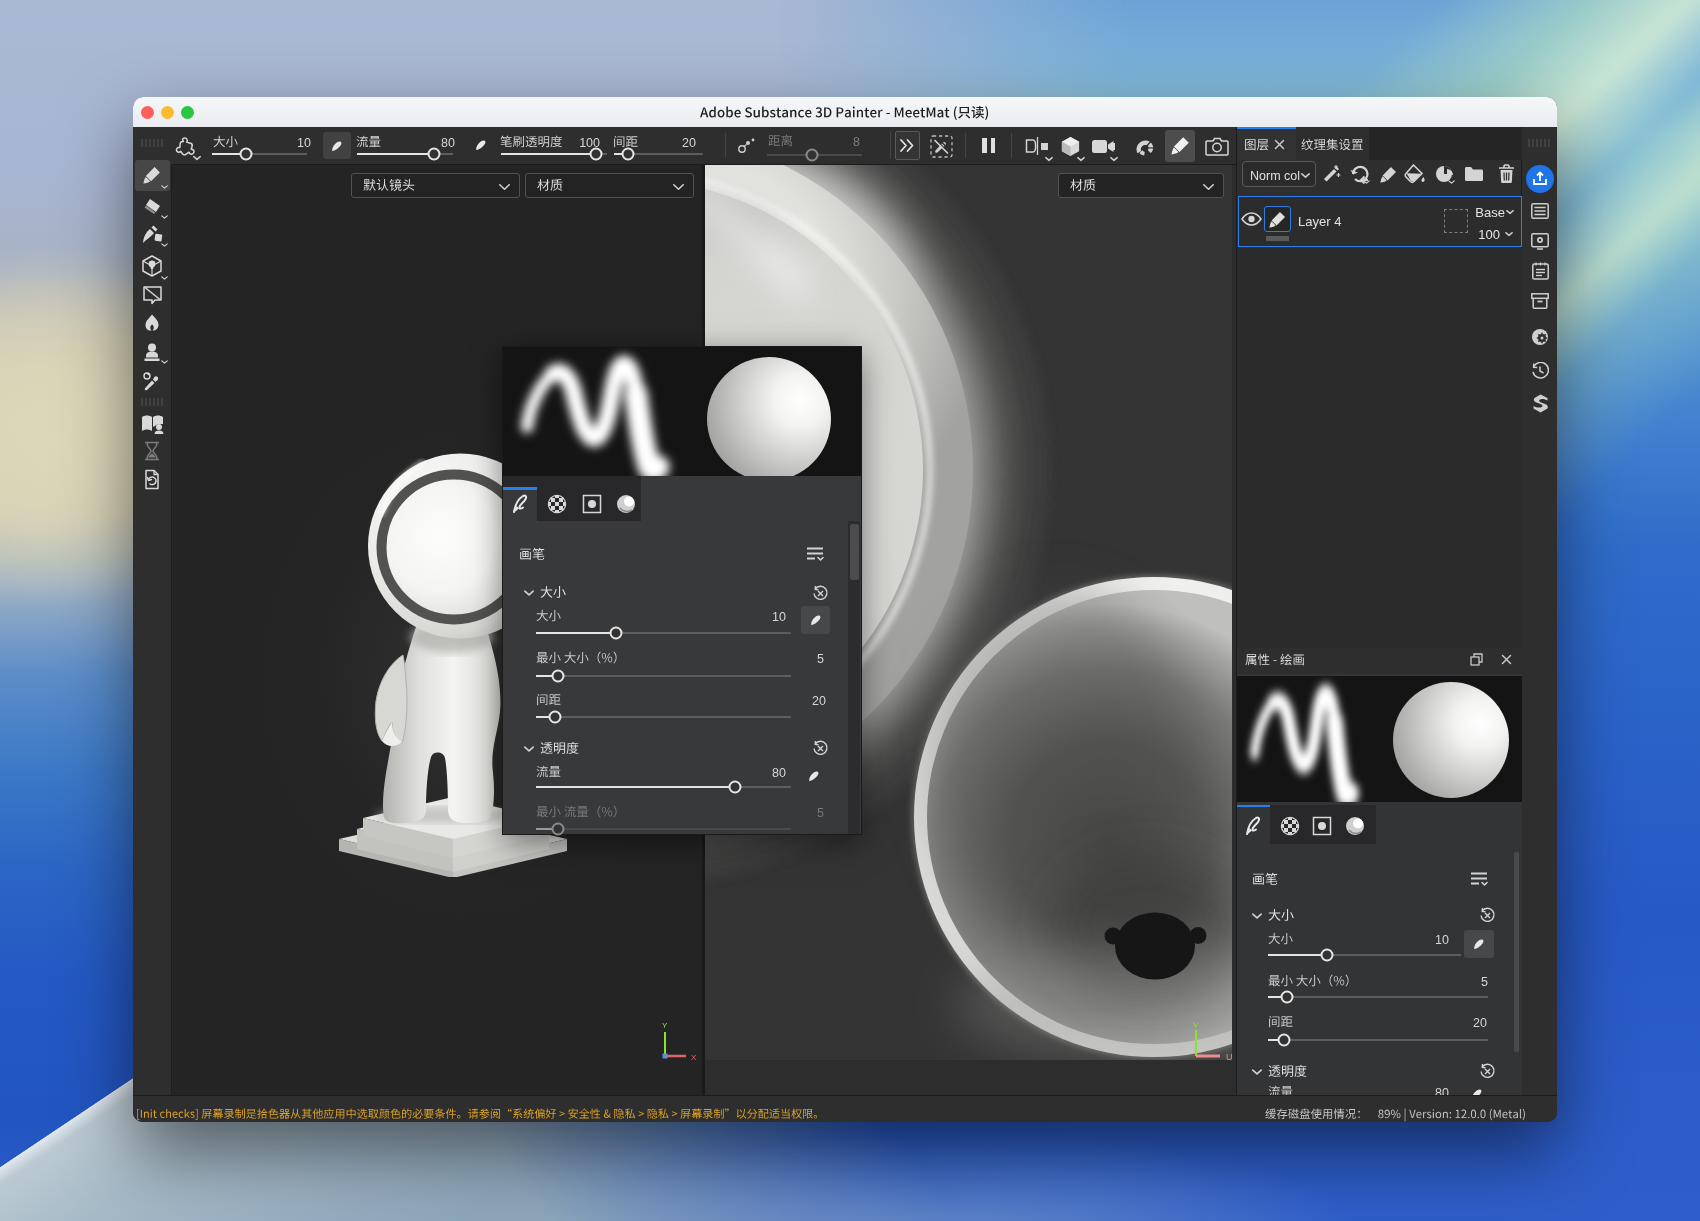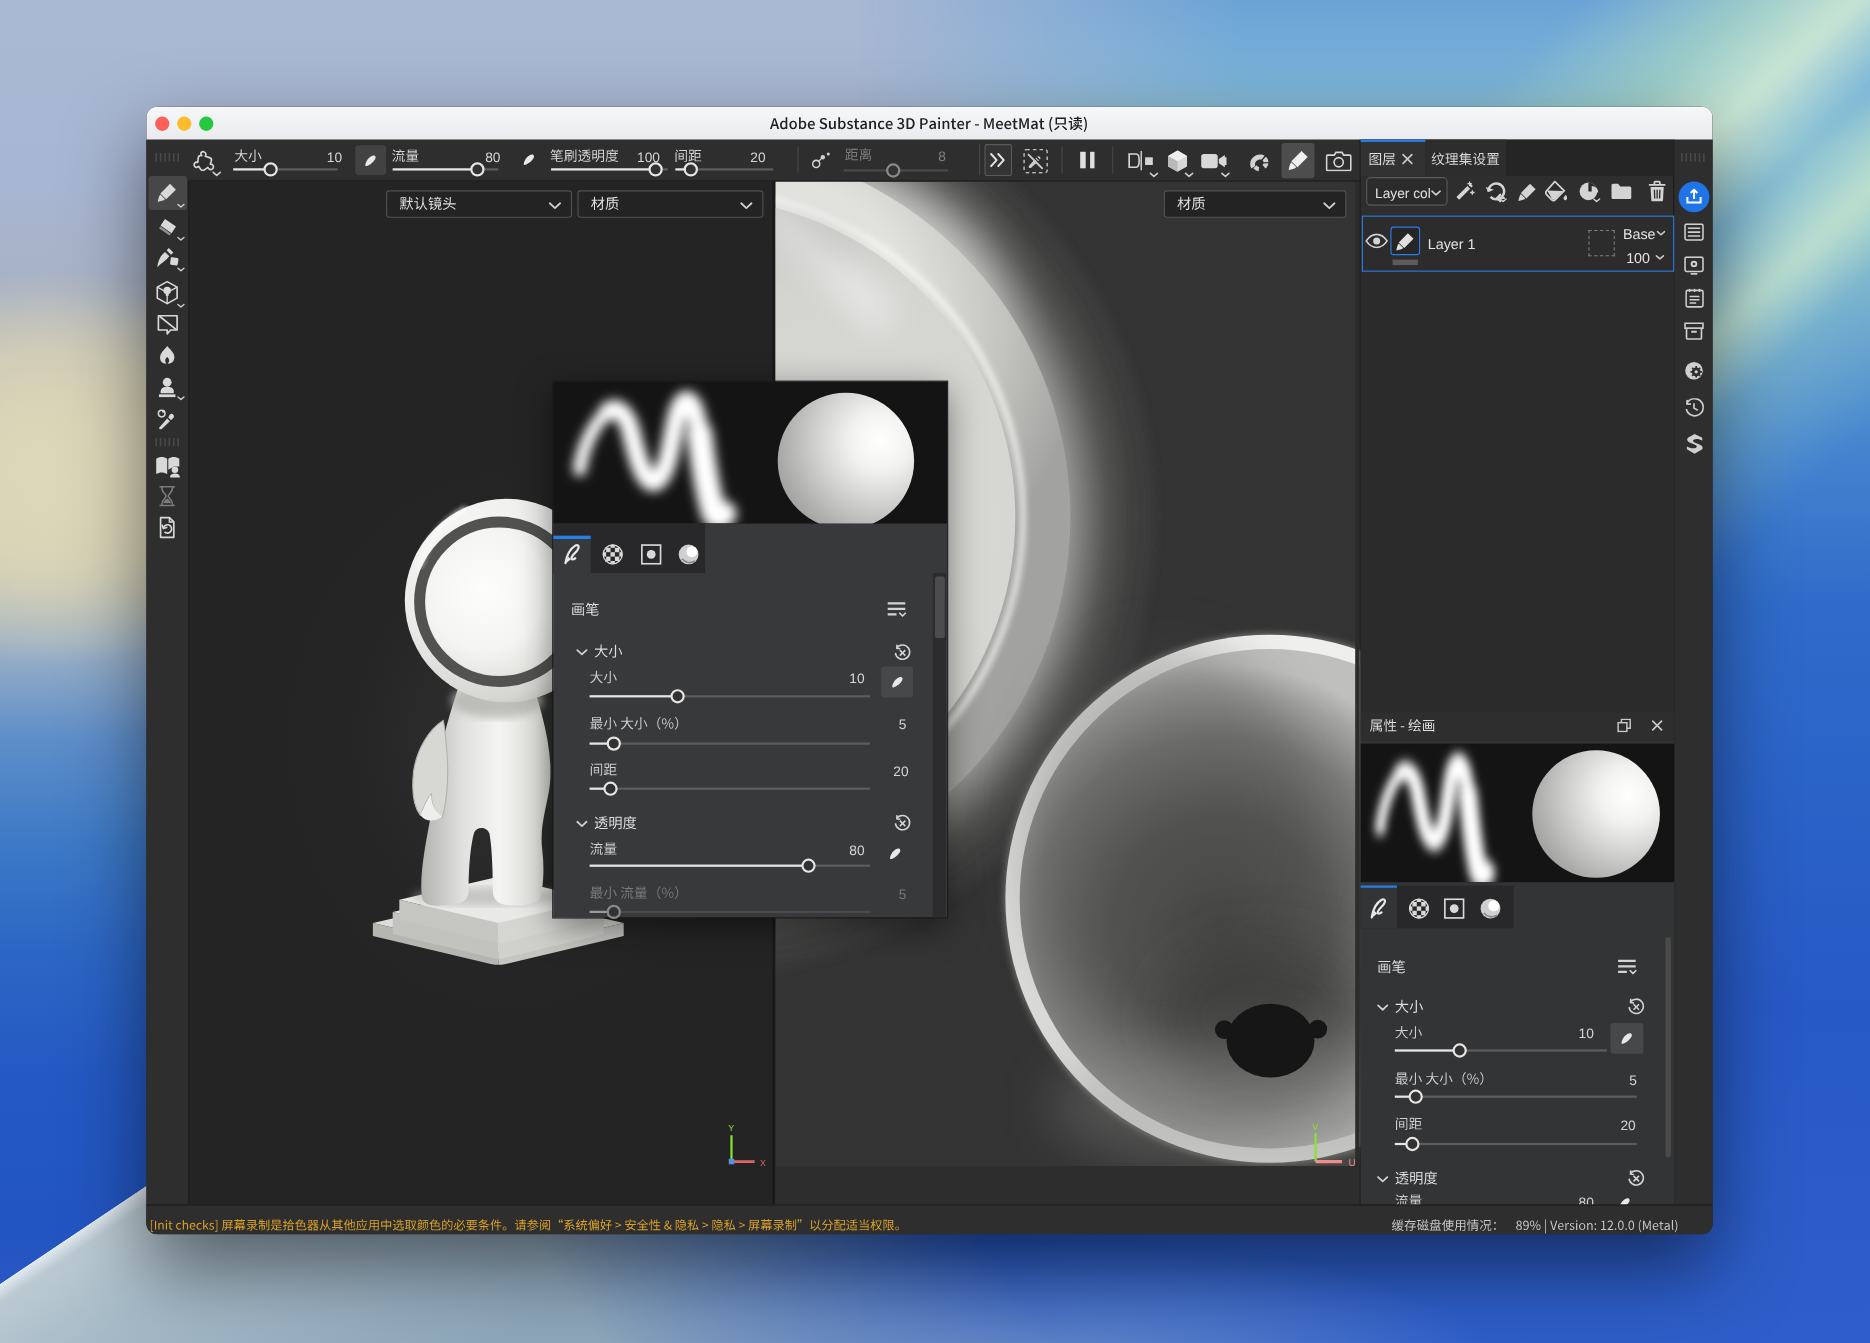--- a/index.html
+++ b/index.html
@@ -396,21 +396,21 @@
       <path transform="translate(0,13.2)" d="M4.7 -3.5C5.7 -3.3 7 -2.8 7.7 -2.5L8.1 -3.1C7.4 -3.5 6.1 -3.9 5.1 -4.1ZM3.4 -1.9C5.2 -1.7 7.3 -1.2 8.5 -0.8L8.9 -1.5C7.7 -1.9 5.6 -2.4 3.9 -2.5ZM1.1 -10V1H2V0.5H10.5V1H11.5V-10ZM2 -0.4V-9.1H10.5V-0.4ZM5.2 -8.8C4.5 -7.8 3.5 -6.9 2.4 -6.2C2.6 -6.1 2.9 -5.8 3.1 -5.7C3.4 -5.9 3.8 -6.2 4.2 -6.5C4.6 -6.1 5.1 -5.8 5.6 -5.4C4.5 -4.9 3.3 -4.5 2.2 -4.3C2.3 -4.2 2.5 -3.8 2.6 -3.6C3.9 -3.9 5.2 -4.3 6.4 -5C7.4 -4.4 8.6 -4 9.8 -3.7C9.9 -3.9 10.1 -4.2 10.3 -4.4C9.2 -4.6 8.1 -5 7.1 -5.4C8.1 -6 8.8 -6.7 9.4 -7.6L8.8 -7.9L8.7 -7.9H5.5C5.6 -8.1 5.8 -8.3 6 -8.6ZM4.7 -7 4.8 -7.1H8.1C7.6 -6.6 7 -6.2 6.3 -5.8C5.7 -6.2 5.1 -6.6 4.7 -7Z M16.3 -5.7V-4.9H23.4V-5.7ZM15.1 -9.1H22.6V-7.6H15.1ZM14.2 -9.9V-6.2C14.2 -4.2 14.1 -1.5 12.9 0.5C13.1 0.6 13.5 0.8 13.7 1C14.9 -1.1 15.1 -4.1 15.1 -6.2V-6.8H23.6V-9.9ZM16.1 0.8C16.5 0.7 17.1 0.6 22.5 0.2C22.7 0.6 22.9 0.9 23 1.1L23.9 0.7C23.5 -0.1 22.6 -1.4 21.9 -2.4L21.1 -2C21.4 -1.6 21.8 -1 22.1 -0.5L17.2 -0.2C17.9 -0.9 18.6 -1.8 19.2 -2.7H24.3V-3.6H15.5V-2.7H18C17.4 -1.8 16.7 -0.9 16.5 -0.7C16.2 -0.3 16 -0.1 15.8 -0.1C15.9 0.2 16 0.6 16.1 0.8Z" fill="#e0e0e0"></path>
     </svg>
     <svg class="abs" style="left:1141px;top:42px" width="11" height="11" viewBox="0 0 11 11">
       <path d="M1.5 1.5 L9.5 9.5 M9.5 1.5 L1.5 9.5" stroke="#c9c9c9" stroke-width="1.5" stroke-linecap="round"></path>
     </svg>
     <div class="abs" style="left:1163px;top:30px;width:73px;height:33px;background:#2d2d2e"></div>
     <svg style="position:absolute;left:1167.8px;top:38.8px;overflow:visible" width="62" height="17">
       <path transform="translate(0,13.2)" d="M0.6 -0.7 0.8 0.2C1.9 -0.2 3.4 -0.6 4.8 -1L4.7 -1.8C3.2 -1.4 1.6 -1 0.6 -0.7ZM0.8 -5.3C0.9 -5.4 1.2 -5.5 2.8 -5.7C2.2 -4.8 1.7 -4.1 1.5 -3.9C1.1 -3.4 0.8 -3.1 0.5 -3.1C0.6 -2.9 0.8 -2.5 0.8 -2.3C1.1 -2.4 1.5 -2.5 4.6 -3.2C4.6 -3.4 4.6 -3.7 4.6 -4L2.1 -3.5C3.1 -4.6 4 -5.9 4.7 -7.2L4 -7.6C3.8 -7.2 3.5 -6.8 3.3 -6.5L1.7 -6.3C2.4 -7.4 3.2 -8.8 3.7 -10.1L2.8 -10.5C2.3 -9 1.4 -7.4 1.2 -6.9C0.9 -6.5 0.7 -6.2 0.5 -6.2C0.6 -5.9 0.7 -5.5 0.8 -5.3ZM9.9 -7.2C9.6 -5.3 9.1 -3.9 8.3 -2.8C7.5 -4 7 -5.4 6.7 -7.2ZM7.1 -10.2C7.6 -9.5 8.1 -8.6 8.4 -8.1H4.8V-7.2H5.8C6.2 -5.1 6.8 -3.4 7.7 -2C6.9 -1 5.7 -0.3 4 0.2C4.2 0.4 4.6 0.8 4.7 1C6.2 0.4 7.4 -0.3 8.3 -1.3C9.2 -0.3 10.2 0.4 11.6 0.9C11.7 0.6 12 0.3 12.2 0.1C10.8 -0.4 9.8 -1.1 8.9 -2C9.9 -3.3 10.5 -5 10.8 -7.2H12V-8.1H8.5L9.2 -8.4C9 -9 8.4 -9.9 7.9 -10.5Z M18.4 -6.8H20.4V-5.1H18.4ZM21.2 -6.8H23.1V-5.1H21.2ZM18.4 -9.1H20.4V-7.5H18.4ZM21.2 -9.1H23.1V-7.5H21.2ZM16.5 -0.3V0.6H24.6V-0.3H21.2V-2H24.2V-2.9H21.2V-4.3H24V-9.9H17.6V-4.3H20.3V-2.9H17.4V-2H20.3V-0.3ZM12.9 -1.2 13.2 -0.3C14.3 -0.7 15.7 -1.2 17.1 -1.6L16.9 -2.5L15.5 -2.1V-5.2H16.8V-6H15.5V-8.8H17V-9.7H13.1V-8.8H14.6V-6H13.2V-5.2H14.6V-1.8C14 -1.6 13.4 -1.4 12.9 -1.2Z M30.8 -3.7V-2.8H25.7V-2H29.9C28.7 -1.1 26.9 -0.3 25.4 0.1C25.6 0.3 25.8 0.6 26 0.9C27.6 0.4 29.5 -0.6 30.8 -1.7V1H31.7V-1.7C33 -0.7 34.9 0.3 36.5 0.8C36.6 0.5 36.9 0.2 37.1 -0C35.5 -0.4 33.8 -1.2 32.6 -2H36.8V-2.8H31.7V-3.7ZM31.1 -6.9V-6.1H28.1V-6.9ZM30.8 -10.3C31 -10 31.2 -9.5 31.4 -9.2H28.6C28.8 -9.6 29.1 -10 29.3 -10.3L28.3 -10.5C27.8 -9.4 26.8 -8 25.4 -7C25.6 -6.9 25.9 -6.6 26.1 -6.4C26.4 -6.7 26.8 -7 27.1 -7.4V-3.4H28.1V-3.8H36.5V-4.5H32V-5.4H35.6V-6.1H32V-6.9H35.6V-7.6H32V-8.4H36.1V-9.2H32.4C32.2 -9.6 31.9 -10.1 31.7 -10.5ZM31.1 -7.6H28.1V-8.4H31.1ZM31.1 -5.4V-4.5H28.1V-5.4Z M39 -9.7C39.7 -9.1 40.5 -8.3 40.9 -7.7L41.5 -8.4C41.1 -8.9 40.3 -9.7 39.6 -10.3ZM38 -6.6V-5.7H39.8V-1.2C39.8 -0.6 39.4 -0.2 39.2 -0.1C39.4 0.1 39.6 0.5 39.7 0.8C39.9 0.5 40.2 0.2 42.4 -1.4C42.3 -1.6 42.2 -1.9 42.1 -2.2L40.7 -1.2V-6.6ZM43.6 -10.1V-8.7C43.6 -7.7 43.4 -6.7 41.7 -6C41.9 -5.8 42.2 -5.4 42.3 -5.2C44.1 -6.1 44.5 -7.5 44.5 -8.6V-9.2H46.7V-7.2C46.7 -6.2 46.9 -5.9 47.8 -5.9C47.9 -5.9 48.5 -5.9 48.7 -5.9C49 -5.9 49.2 -5.9 49.4 -5.9C49.4 -6.1 49.3 -6.5 49.3 -6.7C49.1 -6.7 48.9 -6.7 48.7 -6.7C48.5 -6.7 48 -6.7 47.9 -6.7C47.6 -6.7 47.6 -6.8 47.6 -7.2V-10.1ZM47.6 -4.1C47.1 -3.1 46.4 -2.3 45.6 -1.6C44.8 -2.3 44.1 -3.1 43.7 -4.1ZM42.3 -5V-4.1H43L42.8 -4C43.3 -2.9 44 -1.9 44.9 -1.1C43.9 -0.5 42.9 -0.1 41.8 0.2C41.9 0.4 42.1 0.8 42.2 1C43.4 0.7 44.6 0.2 45.6 -0.5C46.5 0.2 47.7 0.7 49 1C49.1 0.8 49.3 0.4 49.5 0.2C48.3 -0.1 47.3 -0.5 46.4 -1.1C47.4 -2 48.3 -3.2 48.8 -4.8L48.2 -5L48 -5Z M58.1 -9.3H60.2V-8.2H58.1ZM55.2 -9.3H57.3V-8.2H55.2ZM52.4 -9.3H54.4V-8.2H52.4ZM52.4 -5.3V-0.1H50.7V0.6H61.8V-0.1H60.1V-5.3H56.2L56.4 -6.1H61.5V-6.8H56.5L56.6 -7.5H61.2V-10H51.5V-7.5H55.7L55.6 -6.8H50.9V-6.1H55.5L55.3 -5.3ZM53.3 -0.1V-0.9H59.2V-0.1ZM53.3 -3.4H59.2V-2.7H53.3ZM53.3 -4V-4.7H59.2V-4ZM53.3 -2.1H59.2V-1.4H53.3Z" fill="#d8d8d8"></path>
     </svg>
     <div class="abs" style="left:1109px;top:64px;width:74px;height:26px;background:#2b2b2c;border:1px solid #5a5a5a;border-radius:4px"></div>
-    <div class="lat" style="left:1117px;top:72.5px;font-size:12.5px;color:#e0e0e0;font-weight:normal;letter-spacing:0;">Layer col</div>
+    <div class="lat" style="left:1117px;top:72.5px;font-size:12.5px;color:#e0e0e0;font-weight:normal;letter-spacing:0;">Norm col</div>
     <svg class="abs" style="left:1167.5px;top:74.5px;overflow:visible" width="9" height="7" viewBox="0 0 9 4.95">
       <path d="M0.8 0.8 L4.5 4.15 L8.2 0.8" fill="none" stroke="#d0d0d0" stroke-width="1.5" stroke-linecap="round" stroke-linejoin="round"></path>
     </svg>
     <svg class="abs" style="left:1188px;top:67px" width="20" height="20" viewBox="0 0 20 20">
     <path d="M3 17 L13 7 L15.5 9.5 L5.5 19.5 Z M14 6 L16.5 8.5 L18 7 L15.5 4.5 Z" fill="#d4d4d4" transform="translate(0,-2)"></path>
     <g stroke="#d4d4d4" stroke-width="1.2">
         <path d="M16 1 L16 5 M14 3 L18 3 M18.5 9 L18.5 13 M16.5 11 L20.5 11" transform="translate(-1,0)"></path>
       </g>
     </svg>
     <svg class="abs" style="left:1216px;top:67px" width="22" height="20" viewBox="0 0 22 20">
@@ -455,21 +455,21 @@
     <svg class="abs" style="left:1108px;top:115px" width="21" height="14" viewBox="0 0 21 14">
     <path d="M1 7 C4 2.5 7 1 10.5 1 C14 1 17 2.5 20 7 C17 11.5 14 13 10.5 13 C7 13 4 11.5 1 7 Z" fill="none" stroke="#d4d4d4" stroke-width="1.5"></path>
     <circle cx="10.5" cy="7" r="3.2" fill="#d4d4d4"></circle>
     </svg>
     <div class="abs" style="left:1131px;top:109px;width:27px;height:26px;background:#262626;border:1.5px solid #2b7de9;border-radius:3px"></div>
     <svg class="abs" style="left:1135px;top:113px" width="19" height="19" viewBox="0 0 21 21">
       <path d="M13.2 2.2 L18.8 7.8 L9.5 17 L4 11.5 Z" fill="#e0e0e0"></path>
       <path d="M4 12.5 C2.5 14 2.2 16.5 1.5 19.5 C4.5 18.8 7 18.5 8.5 17 Z" fill="#e0e0e0"></path>
     </svg>
     <div class="abs" style="left:1133px;top:139px;width:23px;height:5px;background:#5b5b5b"></div>
-    <div class="lat" style="left:1165px;top:118.3px;font-size:13px;color:#e4e4e4;font-weight:normal;letter-spacing:0;">Layer 1</div>
+    <div class="lat" style="left:1165px;top:118.3px;font-size:13px;color:#e4e4e4;font-weight:normal;letter-spacing:0;">Layer 4</div>
     <div class="abs" style="left:1311px;top:112px;width:24px;height:24px;border:1.5px dashed #7d7d7d"></div>
     <div class="lat" style="right:52px;top:109.3px;font-size:13px;color:#e4e4e4;font-weight:normal;letter-spacing:0;">Base</div>
     <svg class="abs" style="left:1373.0px;top:111.8px;overflow:visible" width="8" height="6" viewBox="0 0 8 4.4">
       <path d="M0.8 0.8 L4.0 3.6000000000000005 L7.2 0.8" fill="none" stroke="#c9c9c9" stroke-width="1.4" stroke-linecap="round" stroke-linejoin="round"></path>
     </svg>
     <div class="lat" style="right:57px;top:131.3px;font-size:13px;color:#e4e4e4;font-weight:normal;letter-spacing:0;">100</div>
     <svg class="abs" style="left:1372.0px;top:133.8px;overflow:visible" width="8" height="6" viewBox="0 0 8 4.4">
       <path d="M0.8 0.8 L4.0 3.6000000000000005 L7.2 0.8" fill="none" stroke="#c9c9c9" stroke-width="1.4" stroke-linecap="round" stroke-linejoin="round"></path>
     </svg>
     <div class="abs" style="left:1104px;top:151px;width:285px;height:400px;background:#2b2b2c"></div>

